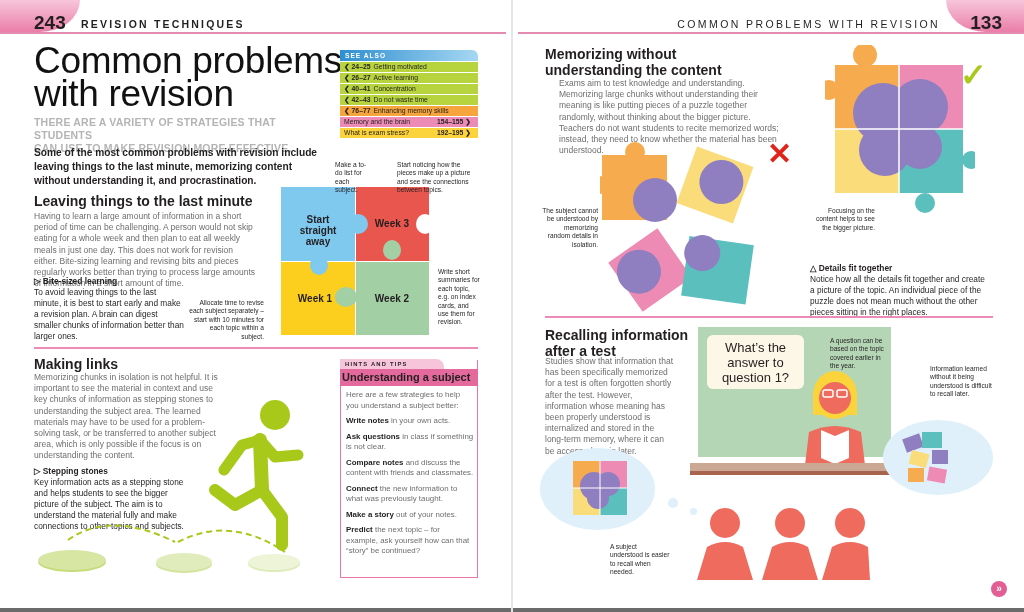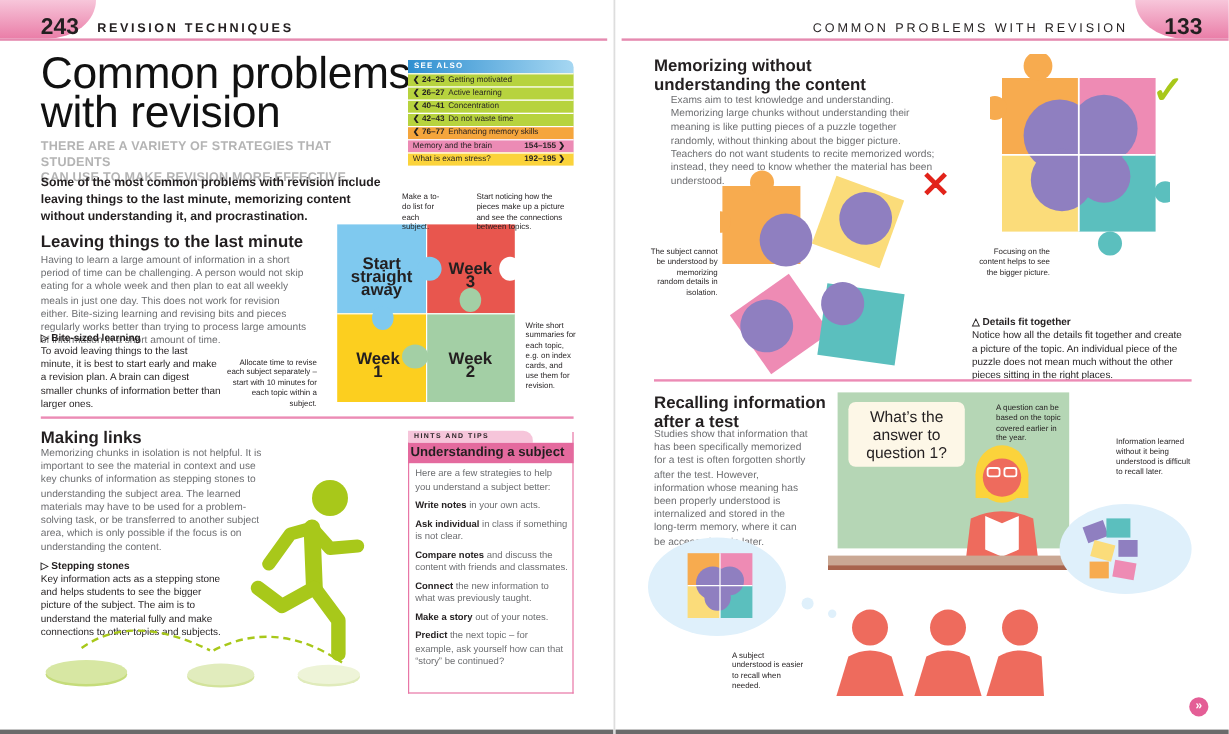--- a/index.html
+++ b/index.html
@@ -50,21 +50,21 @@
   .hints-title { position: absolute; left: 340px; top: 369px; width: 138px; height: 17px; background: #e46a9e; font-size: 11px; font-weight: bold; color: #231f20; padding: 2px 2px; }
   .hints-body { position: absolute; left: 346px; top: 390px; width: 128px; font-size: 7.9px; line-height: 10.5px; color: #6d6e71; }
   .hints-body p { margin-bottom: 5px; }
   .hints-body b { color: #231f20; }
 
   .pink-rule { position: absolute; height: 1.5px; background: #ec8bb5; }
 
   
   .pz { position: absolute; }
   .tab-circle { position: absolute; border-radius: 50%; }
-  .ptext { position: absolute; font-size: 14px; font-weight: bold; color: #231f20; text-align: center; line-height: 11px; }
+  .ptext { position: absolute; font-size: 10px; font-weight: bold; color: #231f20; text-align: center; line-height: 11px; }
   .teacher-board { position: absolute; left: 698px; top: 327px; width: 193px; height: 130px; background: #b5d6b5; }
   .speech { position: absolute; left: 707px; top: 335px; width: 97px; height: 54px; background: #fdf7e7; border-radius: 6px; font-size: 13px; line-height: 15px; text-align: center; padding-top: 5px; color: #231f20; }
   .desk-top { position: absolute; left: 690px; top: 463px; width: 200px; height: 8px; background: #caa894; }
   .desk-edge { position: absolute; left: 690px; top: 471px; width: 200px; height: 4px; background: #a8644d; }
 
   .cloud { position: absolute; border-radius: 50%; background: #dff0fb; }
   .next-btn { position: absolute; left: 991px; top: 581px; width: 16px; height: 16px; border-radius: 50%; background: #e45e96; color: #fff; font-size: 10px; text-align: center; line-height: 15px; font-weight: bold; }
 </style>
 </head>
 <body>
@@ -176,21 +176,21 @@
     <ellipse cx="244" cy="44" rx="26" ry="8" fill="#e0ebbb"></ellipse>
     <ellipse cx="244" cy="42" rx="26" ry="8" fill="#eef4d8"></ellipse>
   </svg>
 
   <div class="hints"></div>
   <div class="hints-tab">HINTS AND TIPS</div>
   <div class="hints-title">Understanding a subject</div>
   <div class="hints-body">
     <p>Here are a few strategies to help you understand a subject better:</p>
     <p><b>Write notes</b><span> in your own acts.</span></p>
-    <p><b>Ask individual</b><span> in class if something is not clear.</span></p>
+    <p><b>Ask questions</b><span> in class if something is not clear.</span></p>
     <p><b>Compare notes</b><span> and discuss the content with friends and classmates.</span></p>
     <p><b>Connect</b><span> the new information to what was previously taught.</span></p>
     <p><b>Make a story</b><span> out of your notes.</span></p>
     <p><b>Predict</b><span> the next topic – for example, ask yourself how can that “story” be continued?</span></p>
   </div>
 
   <h2 style="left:545px; top:46px;">
     <span>Memorizing without</span><br>
     <span>understanding the content</span>
   </h2>

